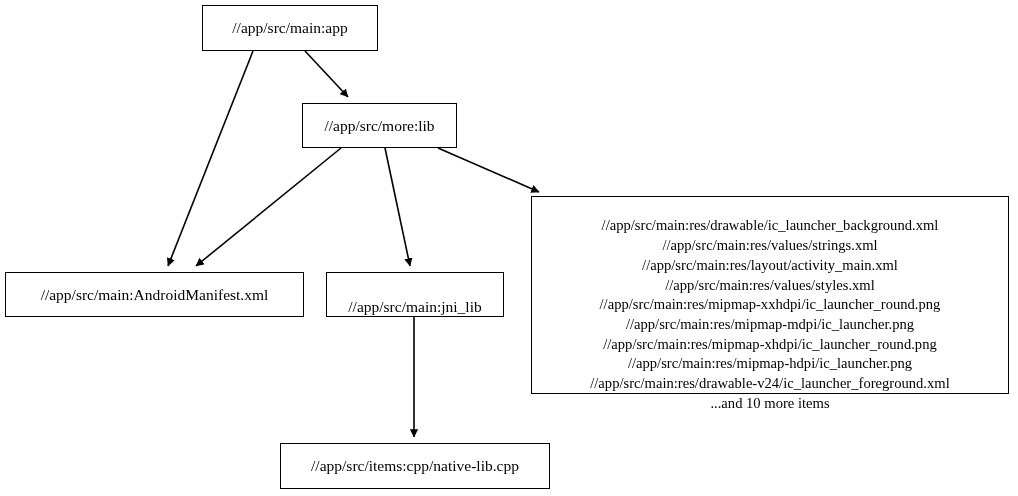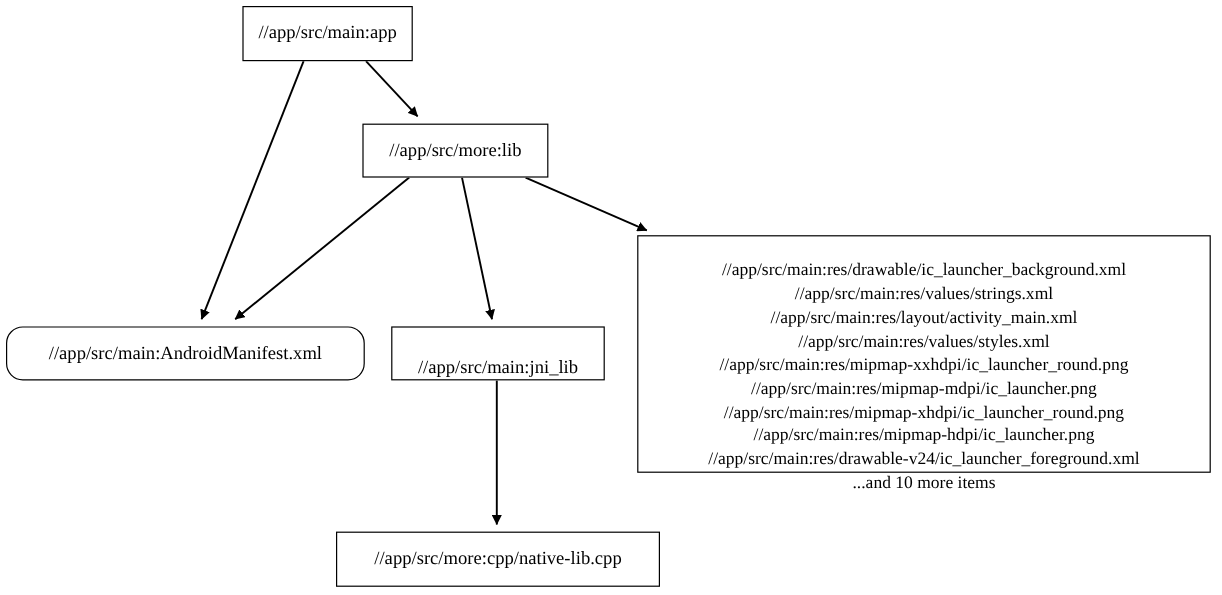--- a/index.html
+++ b/index.html
@@ -50,23 +50,23 @@
   }
   .node-label {
     display: block;
     font-size: 15.5px;
     line-height: 1.25;
     white-space: pre;
     letter-spacing: 0;
   }
 
   
-  #node-app        { left: 202px; top: 5px;   width: 142px; height: 46px; }
+  #node-app        { left: 202px; top: 5px;   width: 176px; height: 46px; }
   #node-lib        { left: 302px; top: 103px; width: 155px; height: 45px; }
-  #node-manifest   { left: 5px;   top: 272px; width: 299px; height: 45px; border-radius: 14px; }
+  #node-manifest   { left: 5px;   top: 272px; width: 299px; height: 45px; }
   #node-jni-lib    { left: 326px; top: 272px; width: 178px; height: 45px; align-items: flex-end; }
   #node-native-lib { left: 280px; top: 443px; width: 270px; height: 46px; }
 
   #node-res-bundle {
     left: 531px;
     top: 196px;
     width: 478px;
     height: 198px;
     align-items: center;
   }
@@ -111,21 +111,21 @@
 
   <div class="node" id="node-manifest">
     <span class="node-label">//app/src/main:AndroidManifest.xml</span>
   </div>
 
   <div class="node" id="node-jni-lib">
     <span class="node-label">//app/src/main:jni_lib</span>
   </div>
 
   <div class="node" id="node-native-lib">
-    <span class="node-label">//app/src/more:cpp/native-lib.cpp</span>
+    <span class="node-label">//app/src/items:cpp/native-lib.cpp</span>
   </div>
 
   <div class="node" id="node-res-bundle">
     <span class="node-label">//app/src/main:res/drawable/ic_launcher_background.xml
 //app/src/main:res/values/strings.xml
 //app/src/main:res/layout/activity_main.xml
 //app/src/main:res/values/styles.xml
 //app/src/main:res/mipmap-xxhdpi/ic_launcher_round.png
 //app/src/main:res/mipmap-mdpi/ic_launcher.png
 //app/src/main:res/mipmap-xhdpi/ic_launcher_round.png

